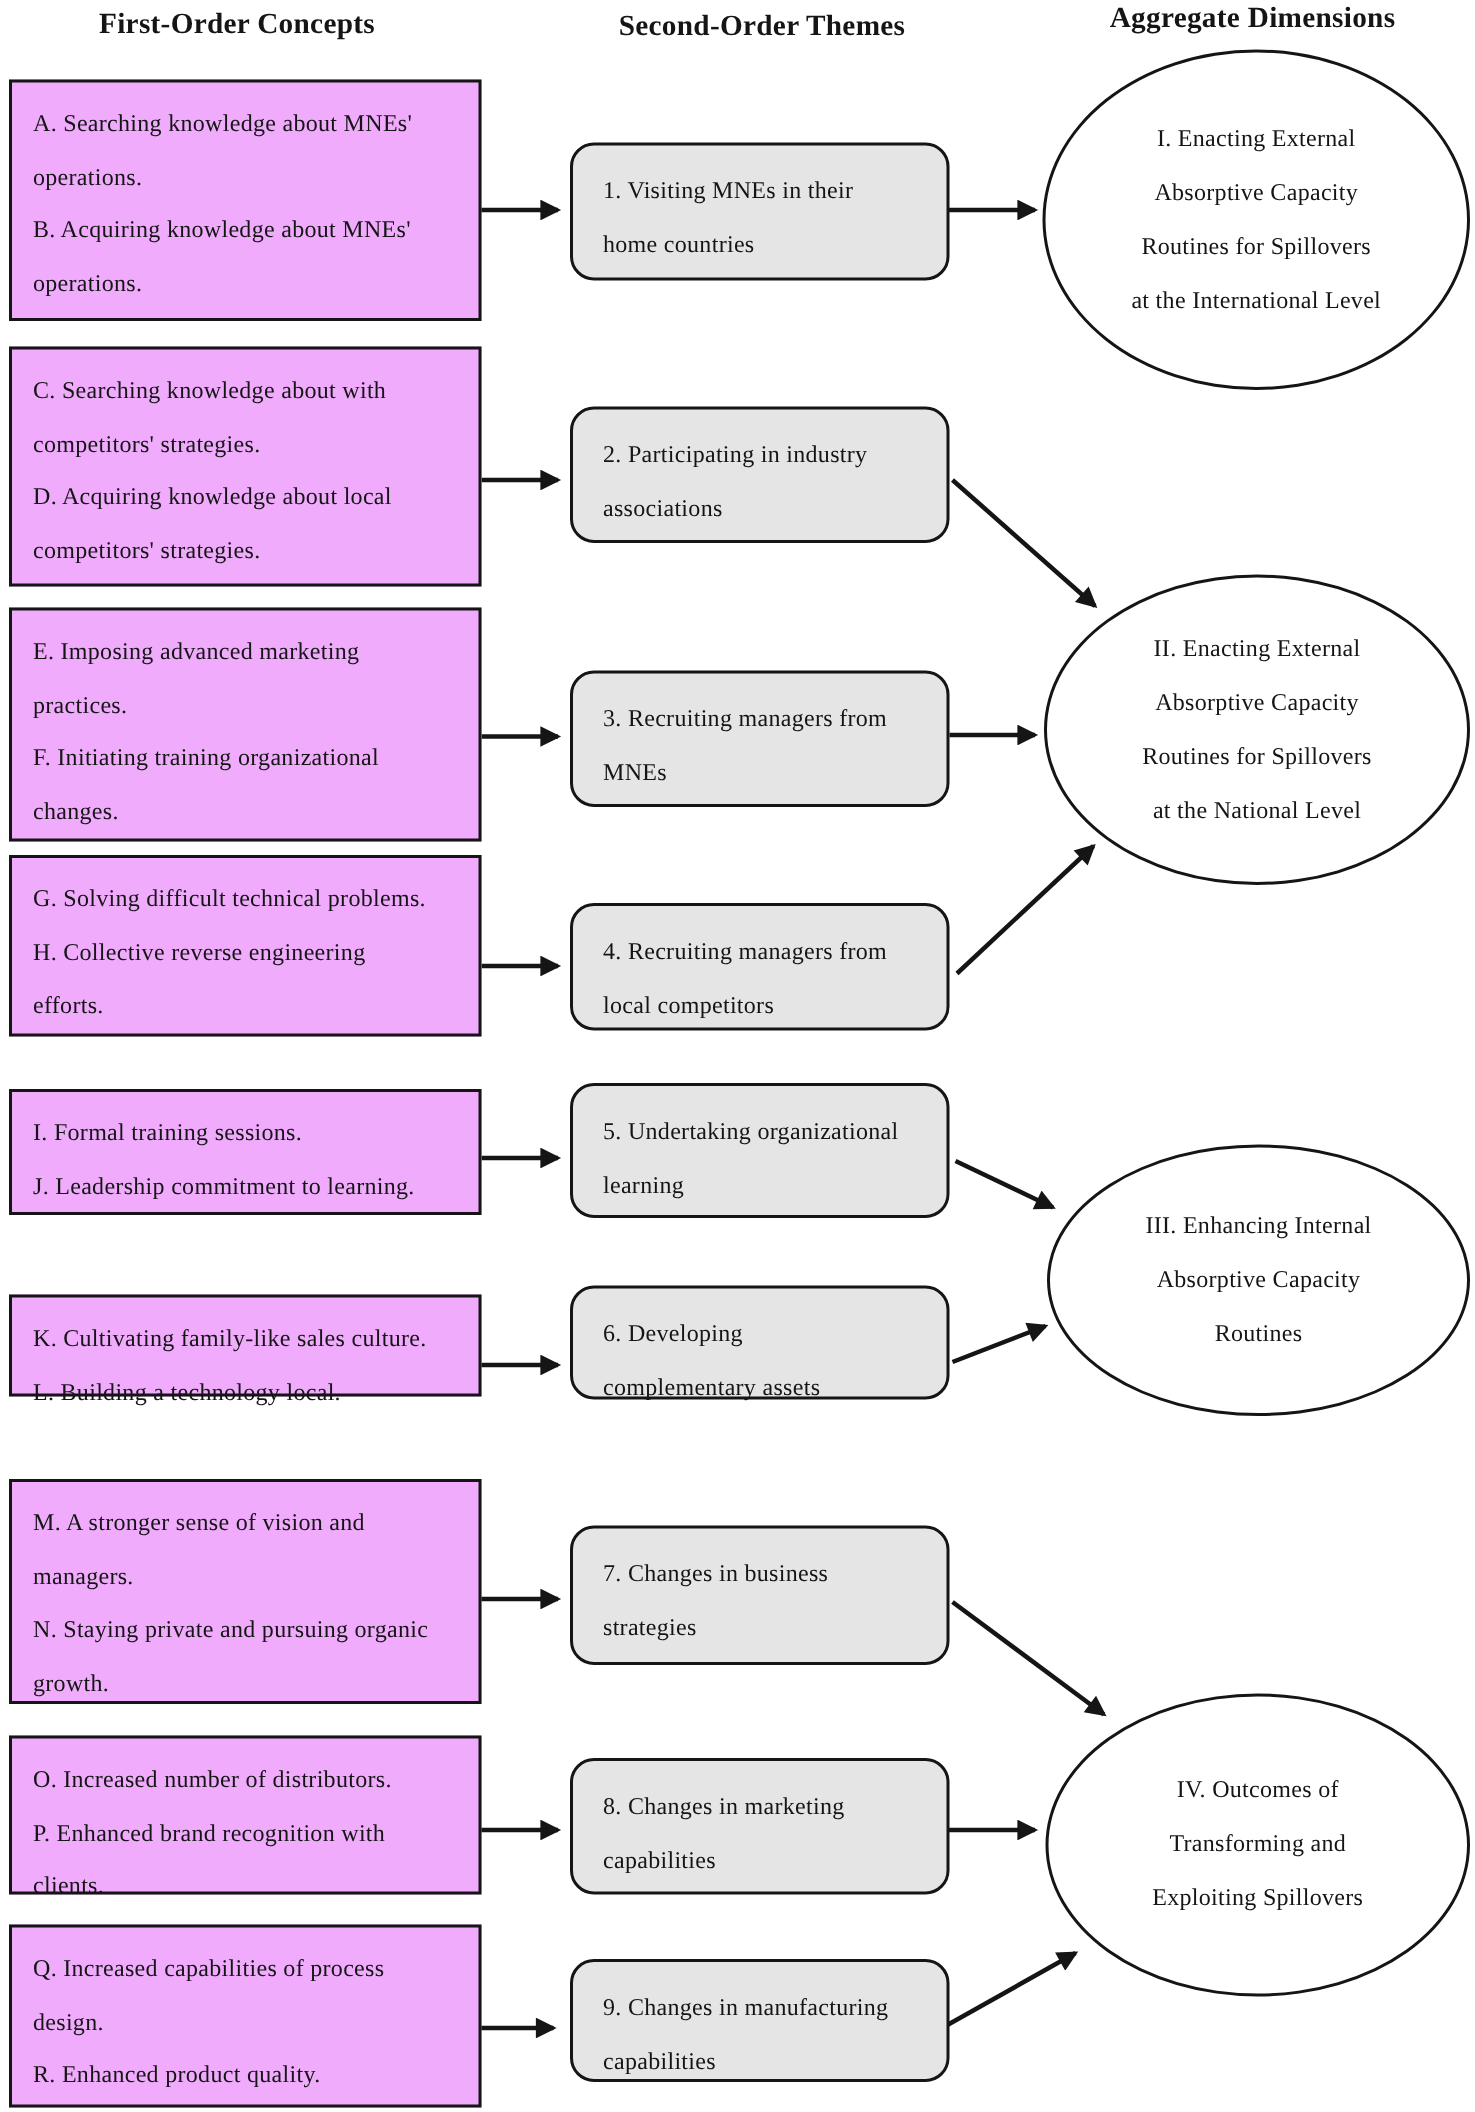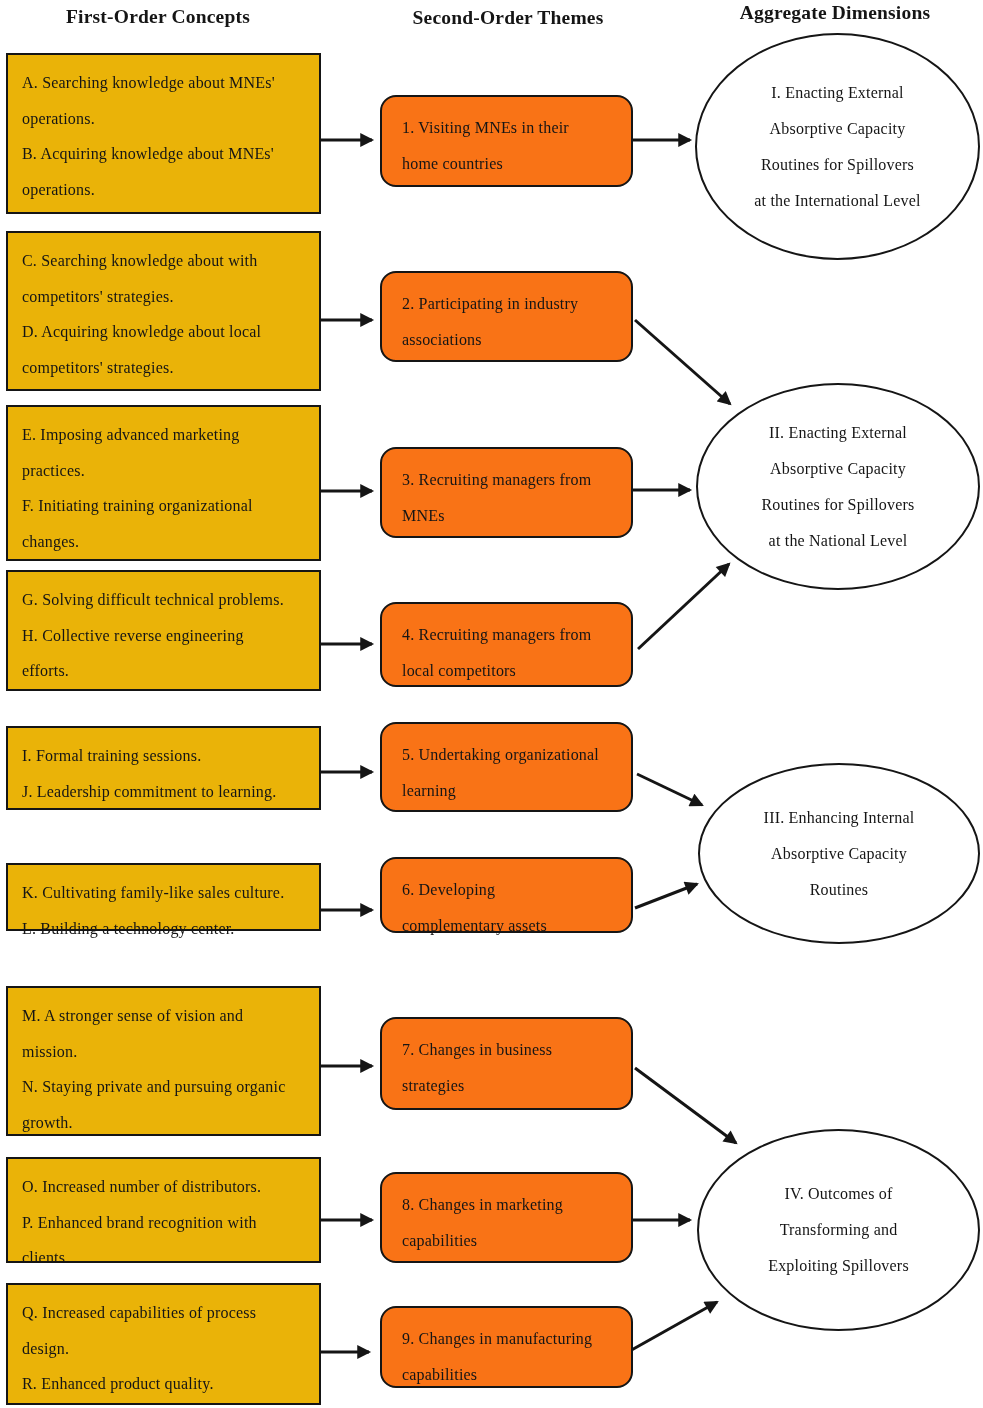--- a/index.html
+++ b/index.html
@@ -18,33 +18,33 @@
     font-weight:bold;
     font-size:19.5px;
     letter-spacing:0.2px;
     white-space:nowrap;
   }
   .cbox{
     position:absolute;
     left:6px;width:315px;
     box-sizing:border-box;
     border:2.5px solid #151515;
-    background:#eab308;
+    background:#f0abfc;
     padding:10px 2px 0 14px;
     font-size:16px;
     line-height:35.5px;
     letter-spacing:0.2px;
   }
   .tbox{
     position:absolute;
     left:380px;width:253px;
     box-sizing:border-box;
     border:2.5px solid #151515;
     border-radius:16px;
-    background:#f97316;
+    background:#e5e5e5;
     padding:13px 2px 0 20px;
     font-size:16px;
     line-height:35.5px;
     letter-spacing:0.2px;
   }
   .ebox{
     position:absolute;
     box-sizing:border-box;
     border:2.5px solid #151515;
     border-radius:50%;
@@ -123,25 +123,25 @@
     <div class="ln">G. Solving difficult technical problems.</div>
     <div class="ln">H. Collective reverse engineering</div>
     <div class="ln">efforts.</div>
   </div>
   <div class="cbox" style="top:726px;height:84px">
     <div class="ln">I. Formal training sessions.</div>
     <div class="ln">J. Leadership commitment to learning.</div>
   </div>
   <div class="cbox" style="top:863px;height:68px">
     <div class="ln">K. Cultivating family-like sales culture.</div>
-    <div class="ln">L. Building a technology center.</div>
+    <div class="ln">L. Building a technology local.</div>
   </div>
   <div class="cbox" style="top:986px;height:150px">
     <div class="ln">M. A stronger sense of vision and</div>
-    <div class="ln">mission.</div>
+    <div class="ln">managers.</div>
     <div class="ln">N. Staying private and pursuing organic</div>
     <div class="ln">growth.</div>
   </div>
   <div class="cbox" style="top:1157px;height:106px">
     <div class="ln">O. Increased number of distributors.</div>
     <div class="ln">P. Enhanced brand recognition with</div>
     <div class="ln">clients.</div>
   </div>
   <div class="cbox" style="top:1283px;height:122px">
     <div class="ln">Q. Increased capabilities of process</div>

